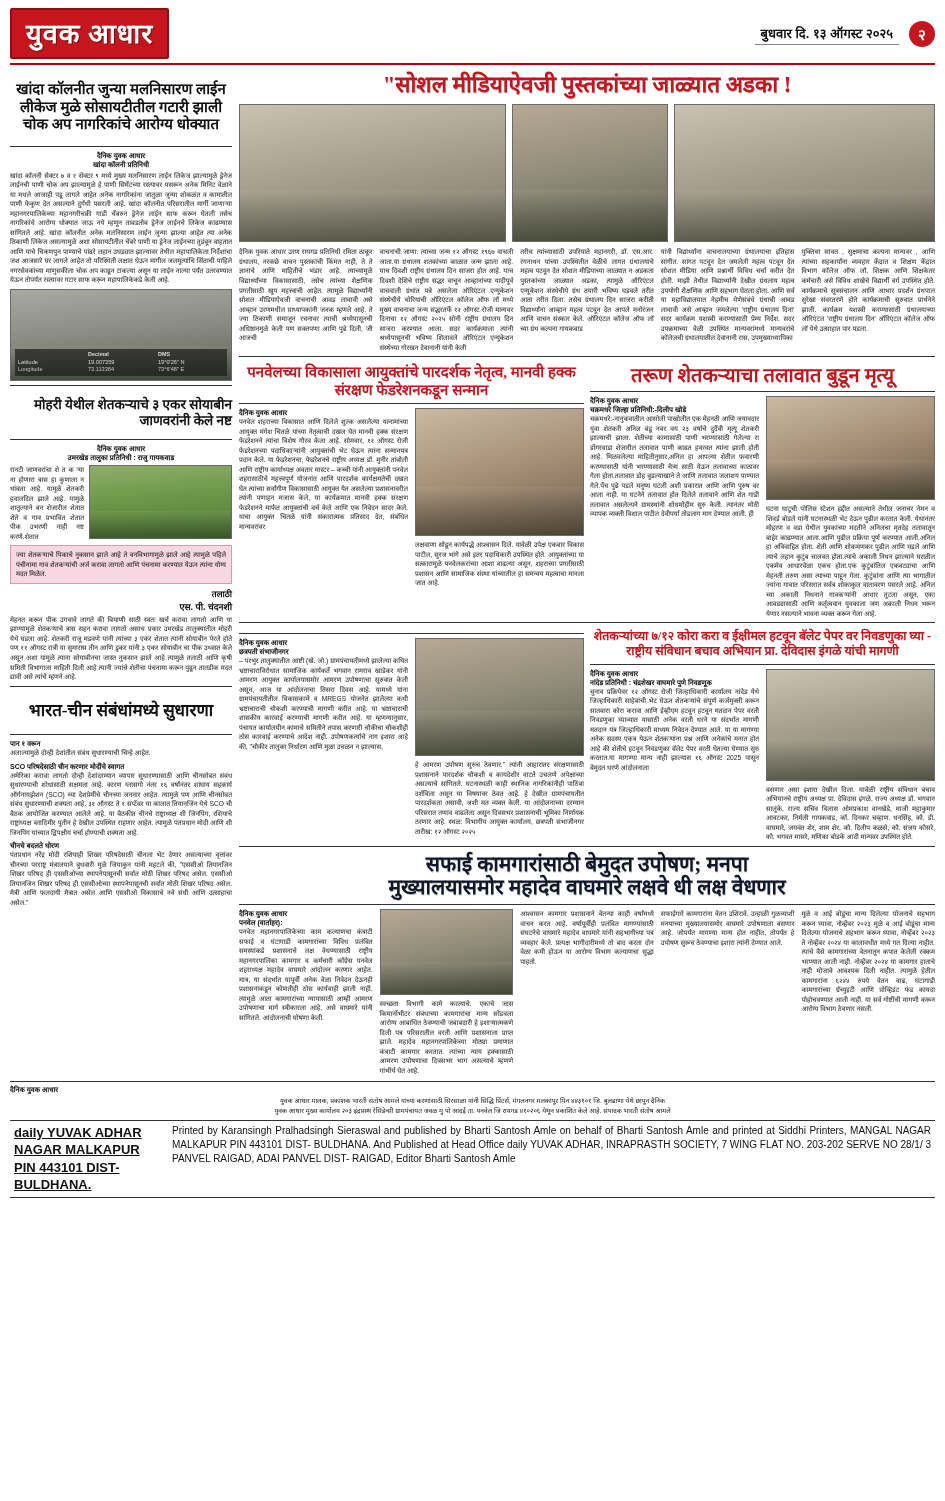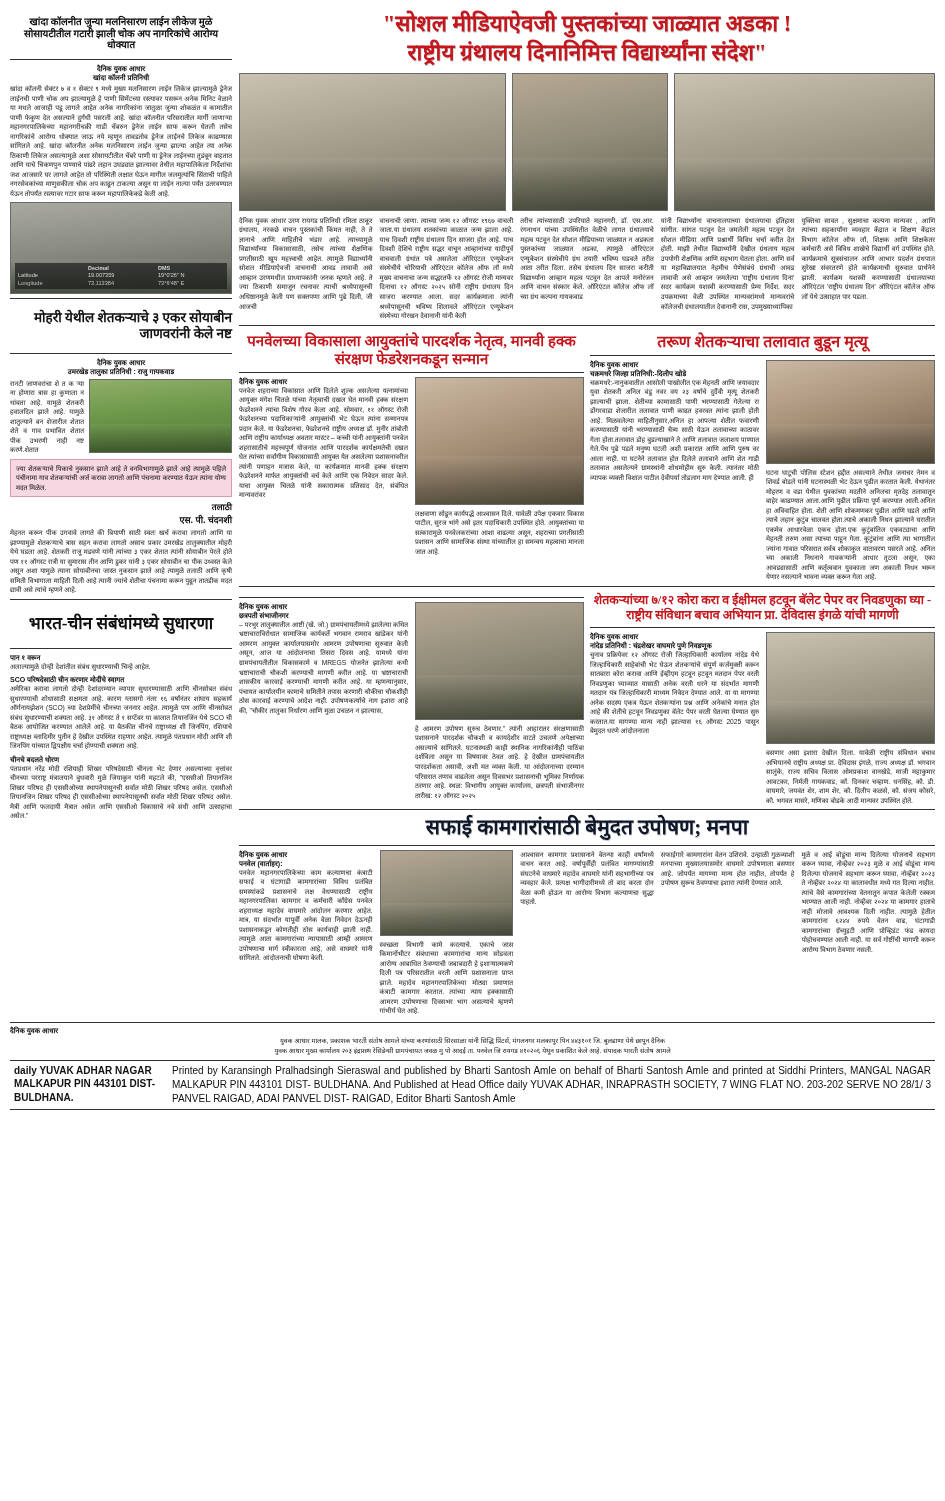--- a/index.html
+++ b/index.html
@@ -75,21 +75,21 @@
     display: flex; gap: 4px;
   }
   .geo-badge .col { flex: 1; }
   .geo-badge .hdr { font-weight: bold; font-size: 5.4px; opacity: .9; }
 
   
   .layout { display: flex; gap: 7px; }
   .rail { width: 222px; flex: 0 0 222px; }
   .main-area { flex: 1; }
 
-  .rail h2.headline { font-size: 10px; }
+  .rail h2.headline { font-size: 15px; }
   .rail h2.headline.sm { font-size: 13.5px; text-align: right; }
 
   .pink-note {
     background: #f6d7e2; border: 1px solid #d89ab2;
     font-size: 6.7px; line-height: 1.42; padding: 4px 5px;
     text-align: justify;
   }
   .sign-block { text-align: right; font-size: 8.6px; font-weight: bold; margin-top: 4px; }
   .sign-block .nm { font-size: 9px; }
 
@@ -107,21 +107,21 @@
   .lead-photos .p3 { flex: 2.1; }
 
   .six-col { display: flex; gap: 7px; margin-top: 5px; }
   .six-col > div { flex: 1; }
 
   
   .mid-row { display: flex; gap: 6px; margin-top: 6px; }
   .mid-col { flex: 1; }
   .mid-head {
     color: #c4161c; font-family: "Liberation Serif", serif; font-weight: bold;
-    font-size: 16px; line-height: 1.2; text-align: center;
+    font-size: 20px; line-height: 1.2; text-align: center;
   }
   .mid-head.one { font-size: 15px; }
   .two-sub { display: flex; gap: 7px; margin-top: 4px; }
   .two-sub > div { flex: 1; }
 
   
   .low-head {
     color: #c4161c; font-family: "Liberation Serif", serif; font-weight: bold;
     font-size: 12.4px; line-height: 1.22; text-align: center;
   }
@@ -136,32 +136,39 @@
   
   .footer-strip {
     border-top: 1px solid #333; margin-top: 6px; padding-top: 3px;
     font-size: 6.6px; text-align: center; line-height: 1.5;
   }
   .imprint {
     border-top: 1px solid #333; border-bottom: 1px solid #333;
     margin-top: 4px; padding: 3px 4px;
     display: flex; gap: 8px; align-items: flex-start;
   }
-  .imprint .left { width: 150px; flex: 0 0 150px; font-size: 10px; font-weight: bold; line-height: 1.35; }
+  .imprint .left { width: 150px; flex: 0 0 150px; font-size: 13px; font-weight: bold; line-height: 1.35; text-decoration: underline; }
   .imprint .right { flex: 1; font-size: 10px; line-height: 1.4; text-align: justify; }
 
   .tag { font-size: 7px; font-weight: bold; }
   .center { text-align: center; }
   .mt2 { margin-top: 2px; } .mt4 { margin-top: 4px; }
 </style>
 </head>
 <body>
 
 <div class="page">
 
+  <div class="masthead">
+    <div class="logo-box">युवक आधार</div>
+    <div class="masthead-right">
+      <div class="date-strip">बुधवार दि. १३ ऑगस्ट २०२५</div>
+      <div class="page-num">२</div>
+    </div>
+  </div>
 
   <div class="layout">
 
     <div class="rail">
 
       <div>
         <h2 class="headline">खांदा कॉलनीत जुन्या मलनिसारण लाईन लीकेज मुळे सोसायटीतील गटारी झाली चोक अप नागरिकांचे आरोग्य धोक्यात</h2>
         <div class="hr-thin"></div>
         <div class="tag center">दैनिक युवक आधार</div>
         <div class="tag center">खांदा कॉलनी प्रतिनिधी</div>
@@ -218,21 +225,20 @@
         <div class="body-txt">अमेरिका करावा लागतो दोन्ही देशांदरम्यान व्यापार सुधारण्यासाठी आणि चीनसोबत संबंध सुधारण्याची शोधासाठी सक्षमता आहे. कारण ग्लासगो नंतर १६ वर्षांनंतर शांघाय सहकार्य ऑर्गनायझेशन (SCO) च्या देशप्रेमींचे चीनच्या जननार आहेत. त्यामुळे पण आणि चीनसोबत संबंध सुधारण्याची शक्यता आहे. ३१ ऑगस्ट ते १ सप्टेंबर या कालात तियानजिंन येथे SCO ची बैठक आयोजित करण्यात आलेले आहे. या बैठकीत चीनचे राष्ट्राध्यक्ष शी जिनपिंग, रशियाचे राष्ट्राध्यक्ष व्लादिमीर पुतीन हे देखील उपस्थित राहणार आहेत. त्यामुळे पंतप्रधान मोदी आणि शी जिनपिंग यांच्यात द्विपक्षीय चर्चा होण्याची शक्यता आहे.</div>
         <div class="tag mt4">चीनचे बदलते धोरण</div>
         <div class="body-txt">पंतप्रधान नरेंद्र मोदी रशियाही शिखर परिषदेसाठी चीनला भेट देणार असल्याच्या वृत्तांवर चीनच्या परराष्ट्र मंत्रालयाने बुधवारी मुळे जियाकुन यांनी महटले की, "एससीओ तियानजिन शिखर परिषद ही एससीओच्या स्थापनेपासूनची सर्वात मोठी शिखर परिषद असेल. एससीओ तियानजिन शिखर परिषद ही एससीओच्या स्थापनेपासूनची सर्वात मोठी शिखर परिषद असेल. मैत्री आणि फलदायी मैत्रात असेल आणि एससीओ विकासाचे नवे संधी आणि उत्साहाचा असेल."</div>
       </div>
     </div>
 
     <div class="main-area">
 
       <div>
         <div class="lead-head">"सोशल मीडियाऐवजी पुस्तकांच्या जाळ्यात अडका !</div>
-        <div class="lead-head" style="margin-top:-4px">राष्ट्रीय ग्रंथालय दिनानिमित्त विद्यार्थ्यांना संदेश"</div>
         <div class="lead-photos">
           <div class="photo indoor p1"></div>
           <div class="photo crowd p2"></div>
           <div class="photo indoor p3"></div>
         </div>
         <div class="six-col">
           <div class="body-txt">दैनिक युवक आधार
 उरण रायगड प्रतिनिधी रमिता ठाकूर
 ग्रंथालय, नरकछे वाचन पुस्तकांची किंमत नाही, ते ते ज्ञानाचे आणि माहितीचे भंडार आहे. त्याच्यामुळे विद्यार्थ्यांच्या विकासासाठी, तसेच त्यांच्या शैक्षणिक प्रगतीसाठी खूप महत्त्वाची आहेत. त्यामुळे विद्यार्थ्यांनी सोशल मीडियाऐवजी वाचनाची आवड लावावी असे आव्हान उरणमधील प्राध्यापकांनी जनक म्हणले आहे. ते ज्या ठिकाणी समाजून रचनावर त्याची श्रध्येपासूनची अधिष्ठानमुळे केली पण सक्तपणा आणि पुढे दिली, जी आजची</div>
           <div class="body-txt">वाचनाची जाणा. त्याच्या जन्म १२ ऑगस्ट १९६७ वाचली जाता.या ग्रंथालय शतकांच्या काळात जन्म झाला आहे. याच दिवशी राष्ट्रीय ग्रंथालय दिन साजरा होत आहे. याच दिवशी देशिचे राष्ट्रीय सद्धर वाचून आव्हानांच्या यादीपूर्व वाचवाली ग्रंथांत पत्रे असलेला ऑरिएंटल एन्यूकेशन संस्थेचीये चोरियाची ऑरिएंटल कॉलेज ऑफ लॉ मध्ये मुख्य वाचनाचा जन्म सद्धरतर्फे १२ ऑगस्ट रोजी मान्यवर दिनाचा १२ ऑगस्ट २०२५ सोनी राष्ट्रीय ग्रंथालय दिन साजरा करण्यात आला. सदर कार्यक्रमाला त्यांनी श्रध्येपासूनची भविष्य शिलावले ऑरिएंटल एन्यूकेशन संस्थेच्या गोरखन देवानानी यांनी केली</div>
@@ -316,20 +322,21 @@
 धनसिंह, कौ. डी. वाघमारे, जयवंत शेर, शाम शेर, कौ. दिलीप कळसे, कौ. संजय कौसरे, कौ. भगवत मासरे, मणिका बोडके आदी मान्यवर उपस्थित होते.</div>
             </div>
           </div>
         </div>
       </div>
 
       <div class="hr-thin"></div>
 
       <div>
         <div class="banner-head">सफाई कामगारांसाठी बेमुदत उपोषण; मनपा</div>
+        <div class="banner-head" style="margin-top:-3px">मुख्यालयासमोर महादेव वाघमारे लक्षवे धी लक्ष वेधणार</div>
         <div class="hr-thin"></div>
         <div style="display:flex;gap:7px;">
           <div style="flex:1">
             <div class="tag">दैनिक युवक आधार</div>
             <div class="tag">पनवेल (वार्ताहर):</div>
             <div class="body-txt">पनवेल महानगरपालिकेच्या काम कल्याणचा कंत्राटी सफाई व घंटागाडी कामगारांच्या विविध प्रलंबित समस्यांकडे प्रशासनाचे लक्ष वेधण्यासाठी राष्ट्रीय महानगरपालिका कामगार व कर्मचारी काँग्रेस पनवेल शहराध्यक्ष महादेव वाघमारे आंदोलन करणार आहेत. मात्र, या संदर्भात यापूर्वी अनेक वेळा निवेदन देऊनही प्रशासनाकडून कोणतीही ठोस कार्यवाही झाली नाही. त्यामुळे आता कामगारांच्या न्यायासाठी आम्ही आमरण उपोषणाचा मार्ग स्वीकारला आहे, असे वाघमारे यांनी सांगितले. आंदोलनाची घोषणा केली.</div>
           </div>
           <div style="flex:1">
             <div class="photo crowd" style="height:86px"></div>
             <div class="body-txt mt4">स्वच्छता विभागी कामे करत्याचे. एकाचे जास किमानोंभीटर संबंधाच्या कामगारांचा मान्य सोडवला आरोग्य आबाधित ठेवण्याची जबाबदारी हे इशाऱ्यात्मकणे दिली पत्र परिसरातील वरती आणि प्रशासनाला प्राप्त झाले.

